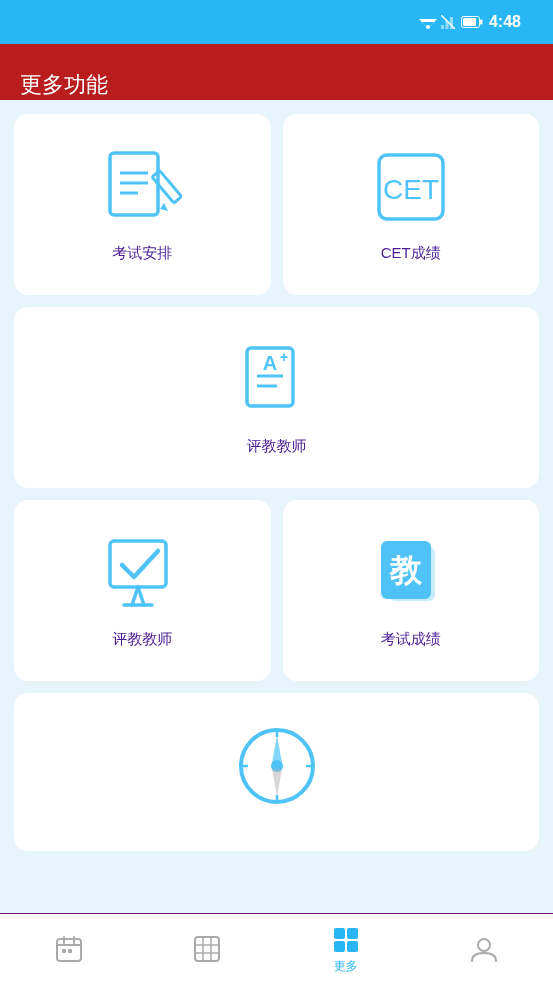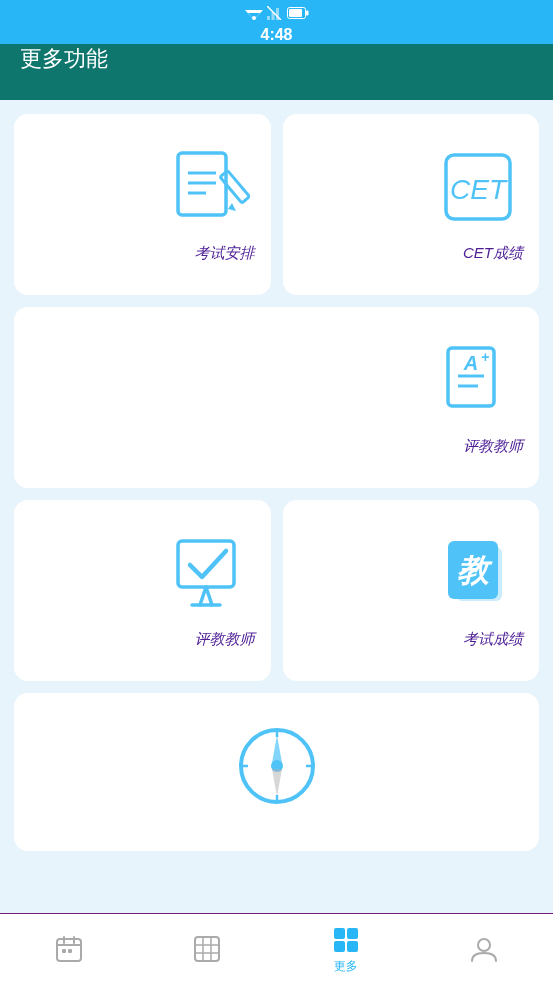--- a/index.html
+++ b/index.html
@@ -12,41 +12,40 @@
       position: relative;
     }
 
     
     .status-bar {
       background: #29b6f6;
       height: 44px;
       display: flex;
       align-items: center;
       justify-content: flex-end;
-      padding: 0 16px;
+      padding: 0 32px;
       gap: 6px;
-      flex-direction: column;
     }
     .status-bar .time {
       color: white;
       font-size: 16px;
       font-weight: 600;
     }
     .status-icons {
       display: flex;
       align-items: center;
       gap: 4px;
     }
 
     
     .header {
-      background: #0f766e;
+      background: #b91c1c;
       height: 56px;
       display: flex;
-      align-items: flex-start;
+      align-items: flex-end;
       padding: 0 20px;
     }
     .header-title {
       color: white;
       font-size: 22px;
       font-weight: 500;
     }
 
     
     .main {
@@ -61,26 +60,25 @@
       display: flex;
       gap: 12px;
     }
 
     .card {
       background: white;
       border-radius: 14px;
       flex: 1;
       display: flex;
       flex-direction: column;
-      align-items: flex-end;
+      align-items: center;
       justify-content: center;
       padding: 28px 16px 32px;
       cursor: pointer;
       min-height: 170px;
-      font-style: italic;
     }
 
     .card-icon {
       width: 90px;
       height: 90px;
       display: flex;
       align-items: center;
       justify-content: center;
       margin-bottom: 12px;
     }

